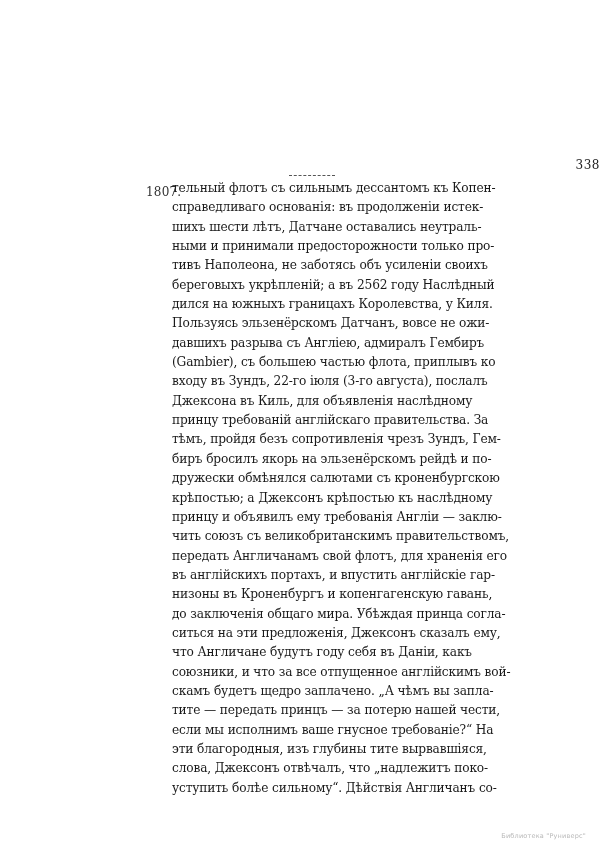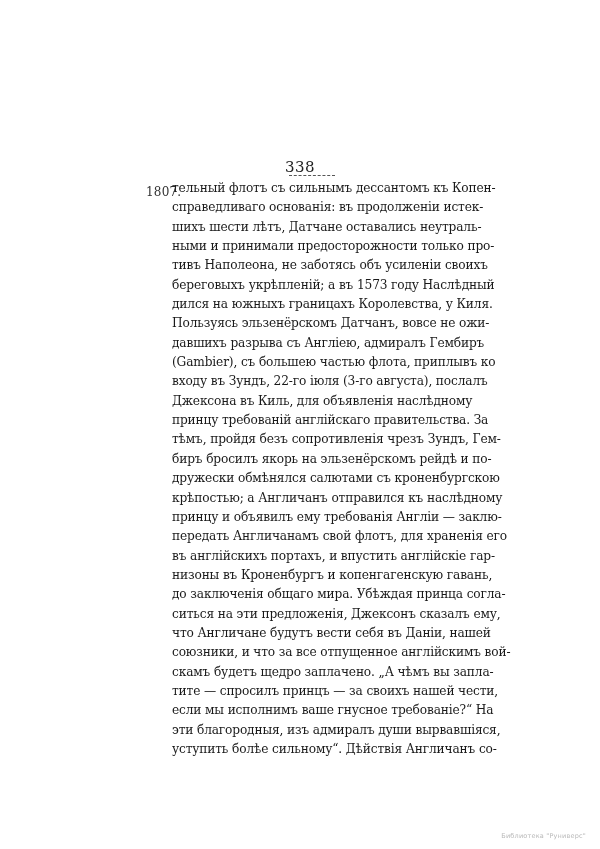--- a/index.html
+++ b/index.html
@@ -19,22 +19,22 @@
       position: absolute;
       left: 0; top: 0;
       width: 600px; height: 849px;
       background: #ffffff;
     }
     .page-number {
       position: absolute;
       top: 158px;
       left: 0;
       width: 600px;
-      text-align: center;
-      font-size: 15px;
+      text-align: right;
+      font-size: 12px;
       letter-spacing: 0.5px;
       color: #222;
     }
     .page-rule {
       position: absolute;
       top: 175px;
       left: 289px;
       width: 46px;
       height: 0;
       border-top: 1px dashed #555;
@@ -84,41 +84,43 @@
   <div class="page-rule"></div>
 
   <div class="margin-note">1807.</div>
 
   <div class="body-text">
     <span class="line">тельный флотъ съ сильнымъ дессантомъ къ Копен-</span>
     <span class="line">справедливаго основанія: въ продолженіи истек-</span>
     <span class="line">шихъ шести лѣтъ, Датчане оставались неутраль-</span>
     <span class="line">ными и принимали предосторожности только про-</span>
     <span class="line">тивъ Наполеона, не заботясь объ усиленіи своихъ</span>
-    <span class="line">береговыхъ укрѣпленій; а въ 1573 году Наслѣдный</span>
+    <span class="line">береговыхъ укрѣпленій; а въ 2562 году Наслѣдный</span>
     <span class="line">дился на южныхъ границахъ Королевства, у Киля.</span>
     <span class="line">Пользуясь эльзенёрскомъ Датчанъ, вовсе не ожи-</span>
     <span class="line">давшихъ разрыва съ Англіею, адмиралъ Гембиръ</span>
     <span class="line">(Gambier), съ большею частью флота, приплывъ ко</span>
     <span class="line">входу въ Зундъ, 22-го іюля (3-го августа), послалъ</span>
     <span class="line">Джексона въ Киль, для объявленія наслѣдному</span>
     <span class="line">принцу требованій англійскаго правительства. За</span>
     <span class="line">тѣмъ, пройдя безъ сопротивленія чрезъ Зундъ, Гем-</span>
     <span class="line">биръ бросилъ якорь на эльзенёрскомъ рейдѣ и по-</span>
     <span class="line">дружески обмѣнялся салютами съ кроненбургскою</span>
-    <span class="line">крѣпостью; а Англичанъ отправился къ наслѣдному</span>
+    <span class="line">крѣпостью; а Джексонъ крѣпостью къ наслѣдному</span>
     <span class="line">принцу и объявилъ ему требованія Англіи — заклю-</span>
+    <span class="line">чить союзъ съ великобританскимъ правительствомъ,</span>
     <span class="line">передать Англичанамъ свой флотъ, для храненія его</span>
     <span class="line">въ англійскихъ портахъ, и впустить англійскіе гар-</span>
     <span class="line">низоны въ Кроненбургъ и копенгагенскую гавань,</span>
     <span class="line">до заключенія общаго мира. Убѣждая принца согла-</span>
     <span class="line">ситься на эти предложенія, Джексонъ сказалъ ему,</span>
-    <span class="line">что Англичане будутъ вести себя въ Даніи, нашей</span>
+    <span class="line">что Англичане будутъ году себя въ Даніи, какъ</span>
     <span class="line">союзники, и что за все отпущенное англійскимъ вой-</span>
     <span class="line">скамъ будетъ щедро заплачено. „А чѣмъ вы запла-</span>
-    <span class="line">тите — спросилъ принцъ — за своихъ нашей чести,</span>
+    <span class="line">тите — передать принцъ — за потерю нашей чести,</span>
     <span class="line">если мы исполнимъ ваше гнусное требованіе?“ На</span>
-    <span class="line">эти благородныя, изъ адмиралъ души вырвавшіяся,</span>
+    <span class="line">эти благородныя, изъ глубины тите вырвавшіяся,</span>
+    <span class="line">слова, Джексонъ отвѣчалъ, что „надлежитъ поко-</span>
     <span class="line last">уступить болѣе сильному“. Дѣйствія Англичанъ со-</span>
   </div>
 
   <div class="watermark">Библиотека "Руниверс"</div>
 </div>
 
 </body></html>

